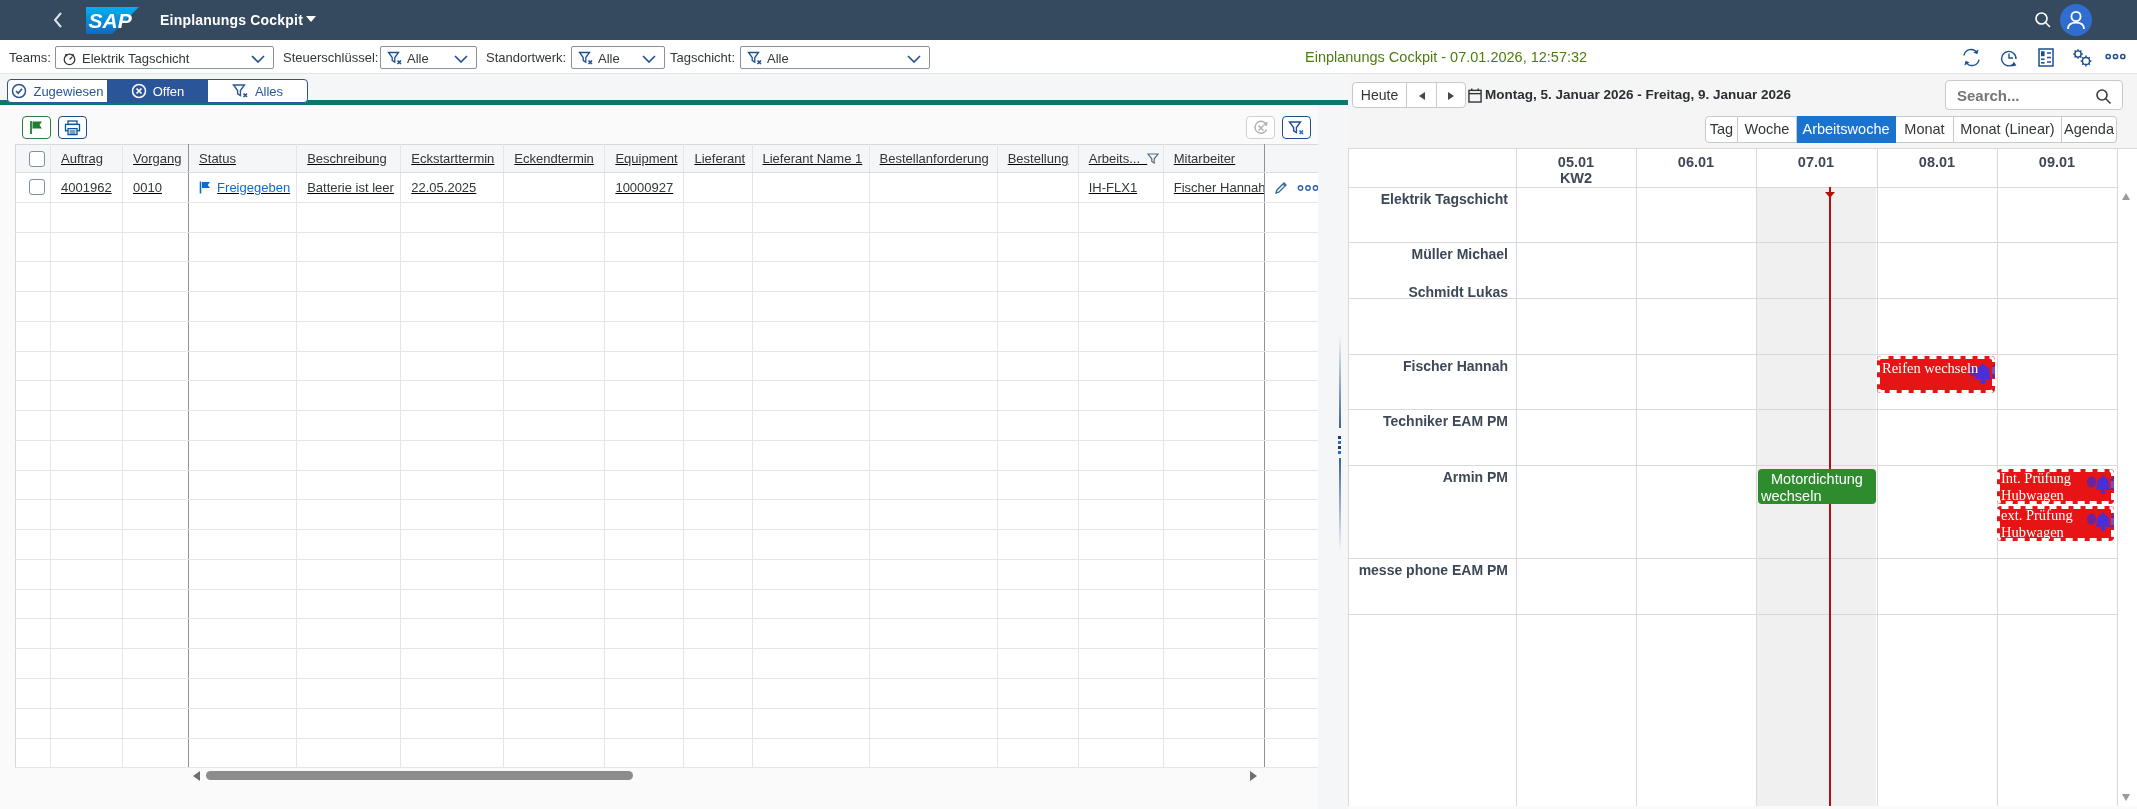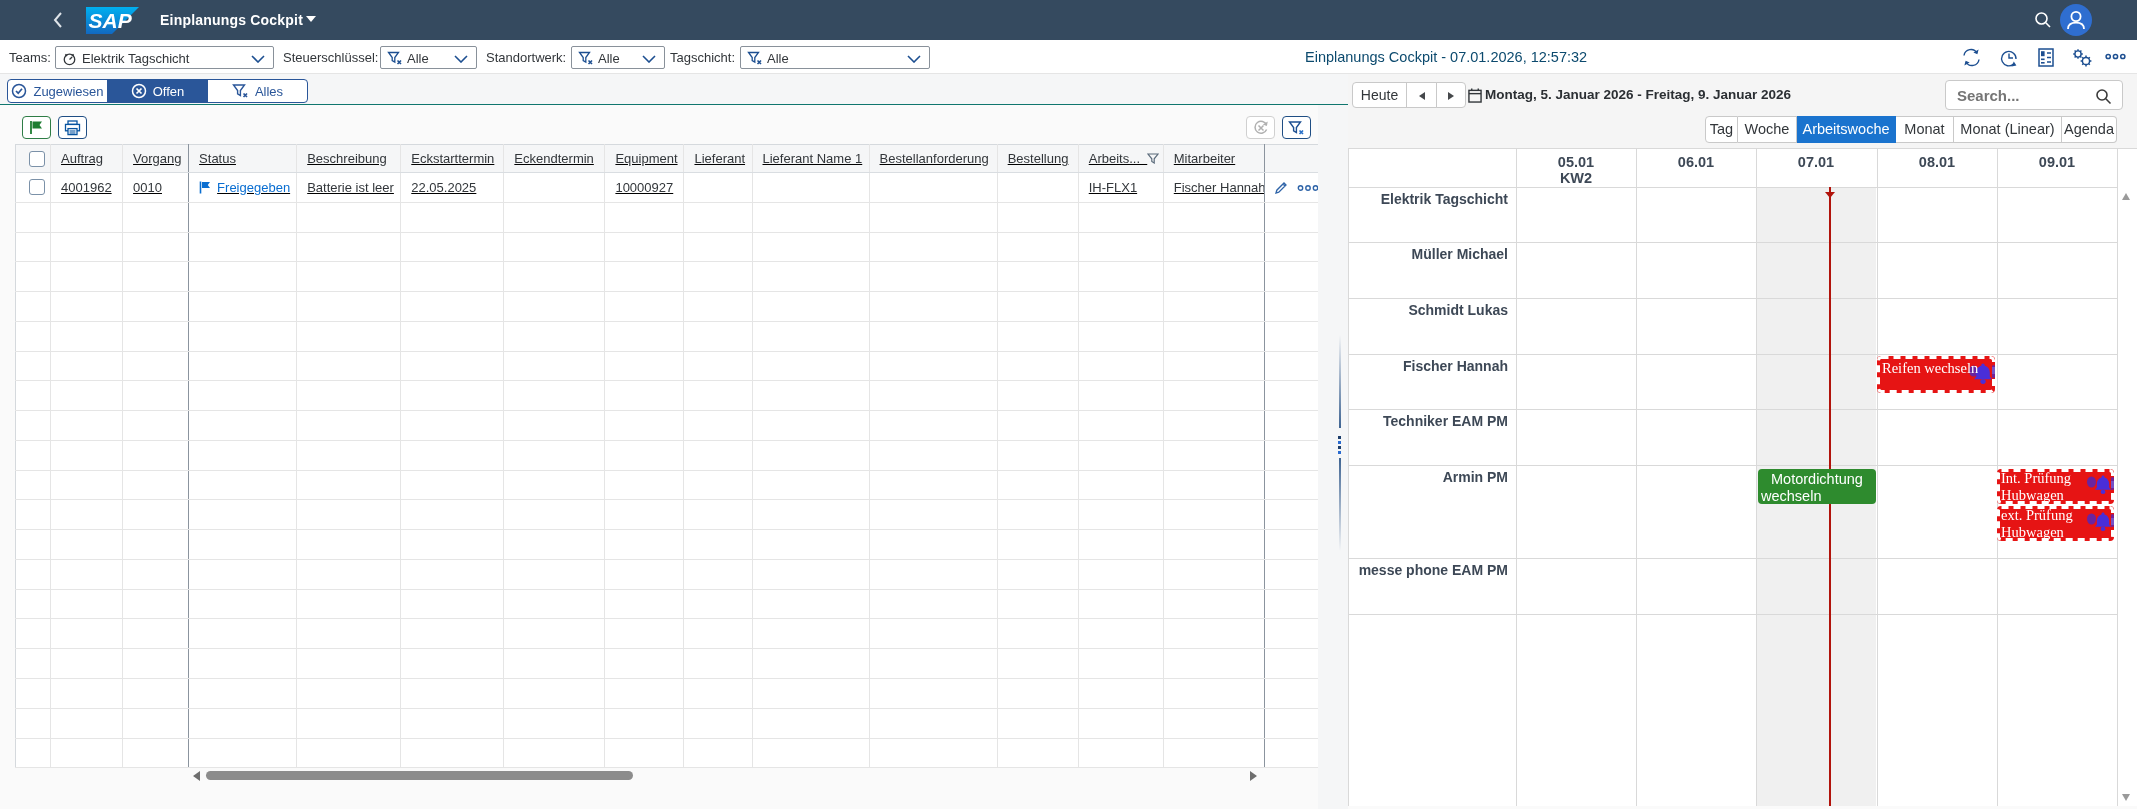--- a/index.html
+++ b/index.html
@@ -13,24 +13,24 @@
   border-left:5px solid transparent; border-right:5px solid transparent; border-top:6px solid #fff; }
 #saplogo { position:absolute; left:86px; top:7px; }
 #avatar { position:absolute; left:2060px; top:4px; width:32px; height:32px; border-radius:50%; background:#2f6ed0; }
 
 #fbar { position:absolute; left:0; top:40px; width:2137px; height:34px; background:#fff; border-bottom:1px solid #e5e5e5; }
 .flabel { position:absolute; top:10px; font-size:13px; color:#32363a; }
 .combo { position:absolute; top:6px; height:23px; background:#fff; border:1px solid #89919a; border-radius:2px; }
 .combo .ctext { position:absolute; left:26px; top:4px; font-size:13px; color:#32363a; white-space:nowrap; }
 .combo .chev { position:absolute; right:8px; top:8px; }
 .combo .cicon { position:absolute; left:6px; top:4px; }
-#fright { position:absolute; left:1305px; top:9px; font-size:14.5px; color:#0c4a6e; }
+#fright { position:absolute; left:1305px; top:9px; font-size:14.5px; color:#4d7c0f; }
 .fbtn { position:absolute; top:8px; }
 
-#segrow { position:absolute; left:0; top:74px; width:2137px; height:31px; background:#f5f6f7; border-bottom:1px solid #0f766e; }
+#segrow { position:absolute; left:0; top:74px; width:2137px; height:31px; background:#f5f6f7; border-bottom:5px solid #0f766e; }
 #seg { position:absolute; left:7px; top:5px; width:301px; height:24px; border:1px solid #2a5699; border-radius:4px; background:#fff; display:flex; }
 #seg .s { flex:1; display:flex; align-items:center; justify-content:center; font-size:13px; color:#2a5699; gap:6px; }
 #seg .s.mid { border-left:1px solid #2a5699; border-right:1px solid #2a5699; }
 #seg .s.sel { background:#2a5699; color:#fff; }
 
 #tpanel { position:absolute; left:0; top:105px; width:1318px; height:704px; }
 .tbtn { position:absolute; top:11px; width:29px; height:23px; background:#fff; border-radius:4px; }
 #ttable { position:absolute; left:15px; top:39px; width:1304px; border-collapse:collapse; table-layout:fixed; background:#fff; }
 #ttable th, #ttable td { border-right:1px solid #e5e5e5; border-bottom:1px solid #e5e5e5; font-weight:normal; text-align:left; padding:0 0 0 10px; font-size:13px; color:#32363a; overflow:hidden; white-space:nowrap; }
 #ttable thead th { height:28px; background:#f5f6f7; border-bottom:1px solid #d9dde1; }
@@ -689,21 +689,21 @@
     <div class="gh" style="top:466px"></div>
     <div class="ghead" style="left:168px">05.01<br>KW2</div>
     <div class="ghead" style="left:288px">06.01</div>
     <div class="ghead" style="left:408px">07.01</div>
     <div class="ghead" style="left:529px">08.01</div>
     <div class="ghead" style="left:649px">09.01</div>
     <div id="gnow"></div>
     <div id="gnowtri"></div>
     <div class="glabel" style="top:43px">Elektrik Tagschicht</div>
     <div class="glabel" style="top:98px">Müller Michael</div>
-    <div class="glabel" style="top:154px">Schmidt Lukas</div>
+    <div class="glabel" style="top:136px">Schmidt Lukas</div>
     <div class="glabel" style="top:210px">Fischer Hannah</div>
     <div class="glabel" style="top:265px">Techniker EAM PM</div>
     <div class="glabel" style="top:321px">Armin PM</div>
     <div class="glabel" style="top:414px">messe phone EAM PM</div>
     <div class="bar red" style="left:529px; top:208px; width:118px; height:37px">
       <svg class="dash" style="left:0;top:0" width="118" height="37">
           <rect x="1.5" y="1.5" width="115" height="34" rx="3" fill="none" stroke="#fff" stroke-width="3" stroke-dasharray="7 5"></rect>
         </svg>
       <div style="position:absolute; left:5px; top:4px">Reifen wechseln</div>
       <svg class="bell" style="right:16px; top:9px" width="11" height="13" viewBox="0 0 11 13">

